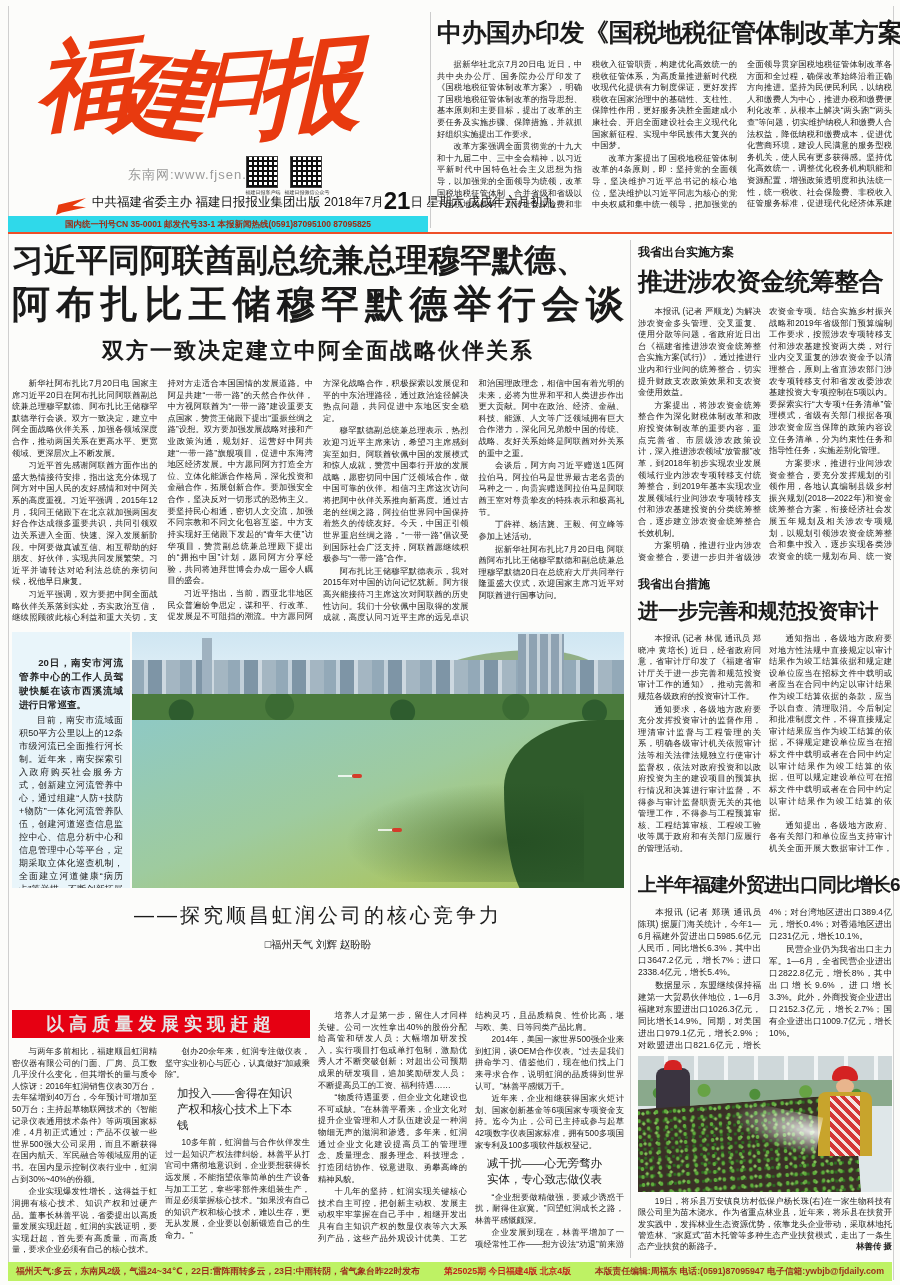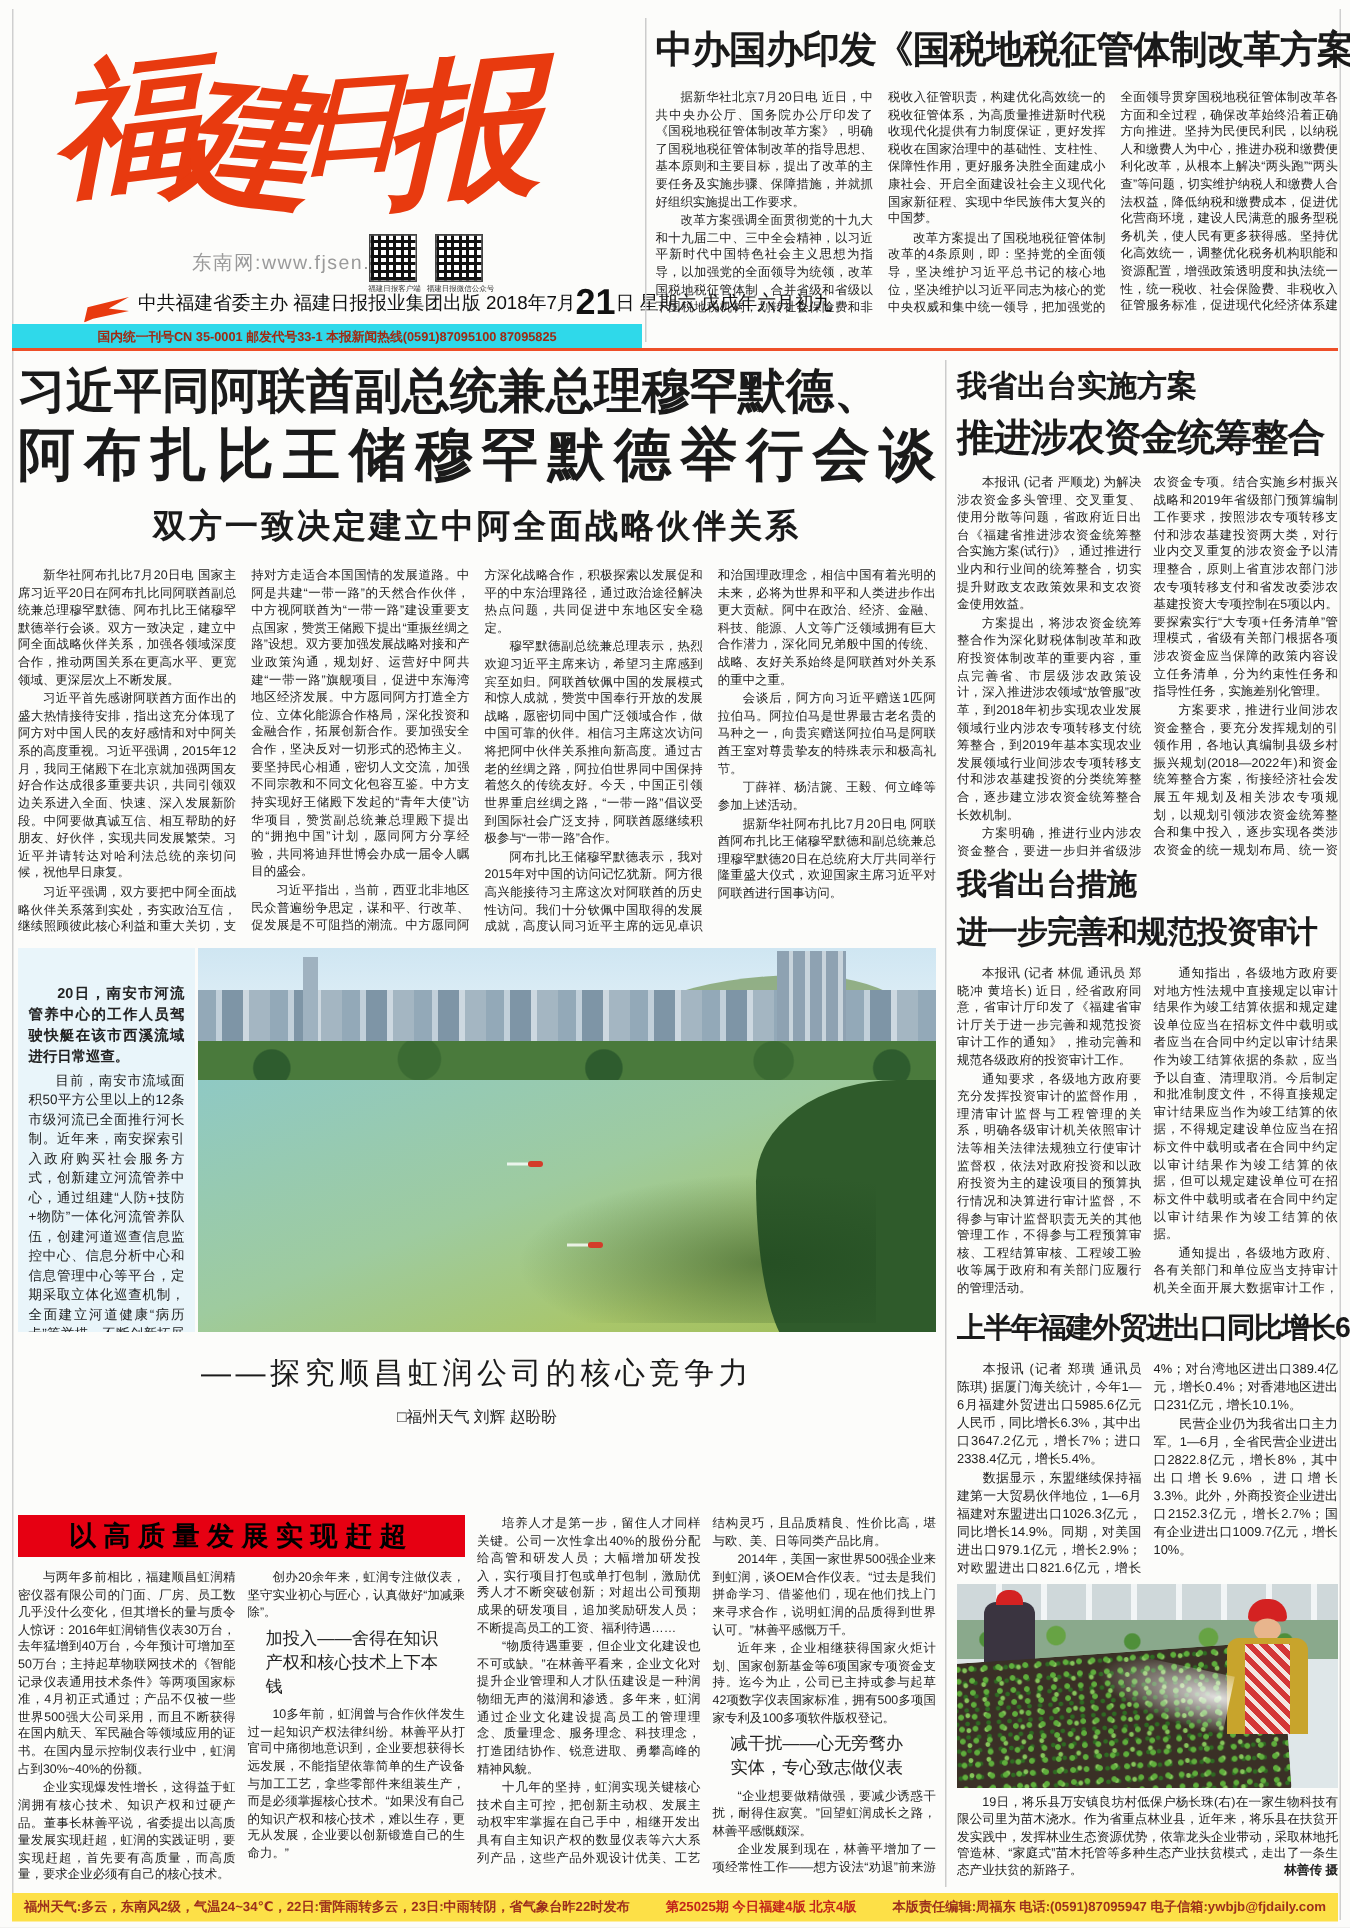--- a/index.html
+++ b/index.html
@@ -72,21 +72,21 @@
   .rp-bank-right{position:absolute;right:-30px;top:88px;width:150px;height:180px;background:#2f5b2b;
                  border-radius:100% 0 0 30%/60% 0 0 100%;}
   .rp-shadow{position:absolute;right:40px;top:150px;width:240px;height:100px;
              background:radial-gradient(ellipse at 70% 60%,rgba(30,70,30,.55),transparent 70%);}
   .boat{position:absolute;width:10px;height:4px;background:#d43c2a;border-radius:2px;}
   .boat::after{content:"";position:absolute;left:-14px;top:1px;width:14px;height:2px;background:rgba(255,255,255,.8);}
   .boat1{left:220px;top:142px;} .boat2{left:260px;top:196px;}
   
   .col-divider{position:absolute;left:630px;top:240px;width:1px;height:1018px;background:#cccccc;}
   .rc{position:absolute;left:638px;width:254px;}
-  .rc-kicker{font-size:20px;font-weight:bold;margin:0;}
+  .rc-kicker{font-size:12px;font-weight:bold;margin:0;}
   .rc-title{font-size:25px;font-weight:bold;margin:4px 0 8px 0;white-space:nowrap;letter-spacing:-0.5px;}
   .rc-title-sm{font-size:20.5px;font-weight:bold;margin:4px 0 8px 0;white-space:nowrap;letter-spacing:-0.5px;}
   .rc-body{column-count:2;column-gap:8px;overflow:hidden;}
   .a1{top:244px;} .a1 .rc-body{height:266px;}
   .a2{top:576px;} .a2 .rc-body{height:228px;}
   .a3{top:872px;} .a3 .rc-body{height:148px;font-size:8.6px;}
   .a3 .rc-title-xs{font-size:19px;font-weight:bold;margin:0 0 8px 0;white-space:nowrap;letter-spacing:-1px;}
   
   .seedling-photo{position:absolute;left:638px;top:1056px;width:254px;height:136px;overflow:hidden;background:#dfe7e9;}
   .sp-roof{position:absolute;left:0;top:0;width:100%;height:34px;
@@ -116,28 +116,28 @@
   .a3-cap{position:absolute;left:638px;top:1196px;width:254px;height:62px;font-size:8.4px;line-height:1.35;
           text-align:justify;color:#222;overflow:hidden;}
   .a3-cap .ind{text-indent:2em;margin:0;}
   .a3-cap .credit{float:right;font-weight:bold;}
   
   .feature{position:absolute;left:12px;top:892px;width:612px;height:366px;}
   .ft-title{font-size:38px;font-weight:bold;text-align:center;margin:4px 0 0 0;letter-spacing:4px;}
   .ft-sub{font-size:20px;font-weight:normal;text-align:center;margin:10px 0 0 0;letter-spacing:3px;}
   .ft-byline{font-size:10.5px;text-align:center;margin:9px 0 0 0;color:#222;}
   .ft-left{position:absolute;left:0;top:118px;width:298px;}
-  .ft-banner{height:28px;background:#e60012;color:#000000;font-size:18px;font-weight:bold;
+  .ft-banner{height:28px;background:#e60012;color:#e5e5e5;font-size:18px;font-weight:bold;
              letter-spacing:5px;text-align:center;line-height:28px;white-space:nowrap;overflow:hidden;}
   .ft-left .txt{margin-top:8px;height:210px;column-count:2;column-gap:8px;overflow:hidden;}
   .ft-right{position:absolute;left:306px;top:118px;width:306px;height:246px;}
   .ft-right .txt{height:246px;column-count:2;column-gap:8px;overflow:hidden;}
   .subhead{font-size:11.5px;font-weight:normal;margin:4px 12px;text-align:left;line-height:1.4;text-indent:0;}
   
-  .bottom-bar{position:absolute;left:8px;top:1262px;width:884px;height:19px;background:#fde047;
+  .bottom-bar{position:absolute;left:8px;top:1262px;width:884px;height:19px;background:#bef264;
               display:flex;align-items:center;justify-content:space-between;
               font-size:8.8px;font-weight:bold;color:#9c2f1d;padding:0 8px;box-sizing:border-box;white-space:nowrap;}
   .bottom-bar .issue-no{color:#c2251c;}
 </style>
 </head>
 <body>
 
 <div class="page">
   <div class="page-frame"></div>
 

